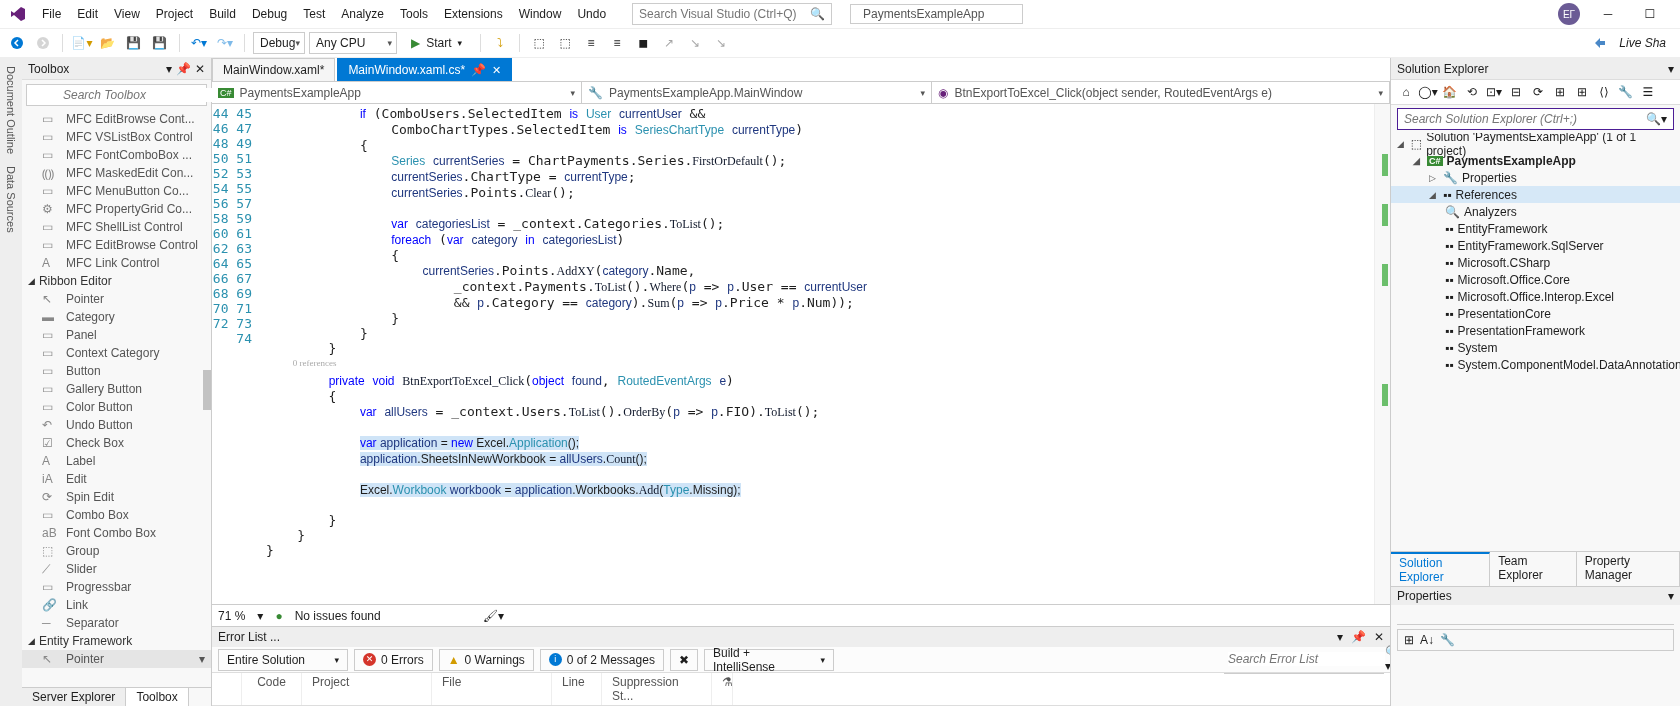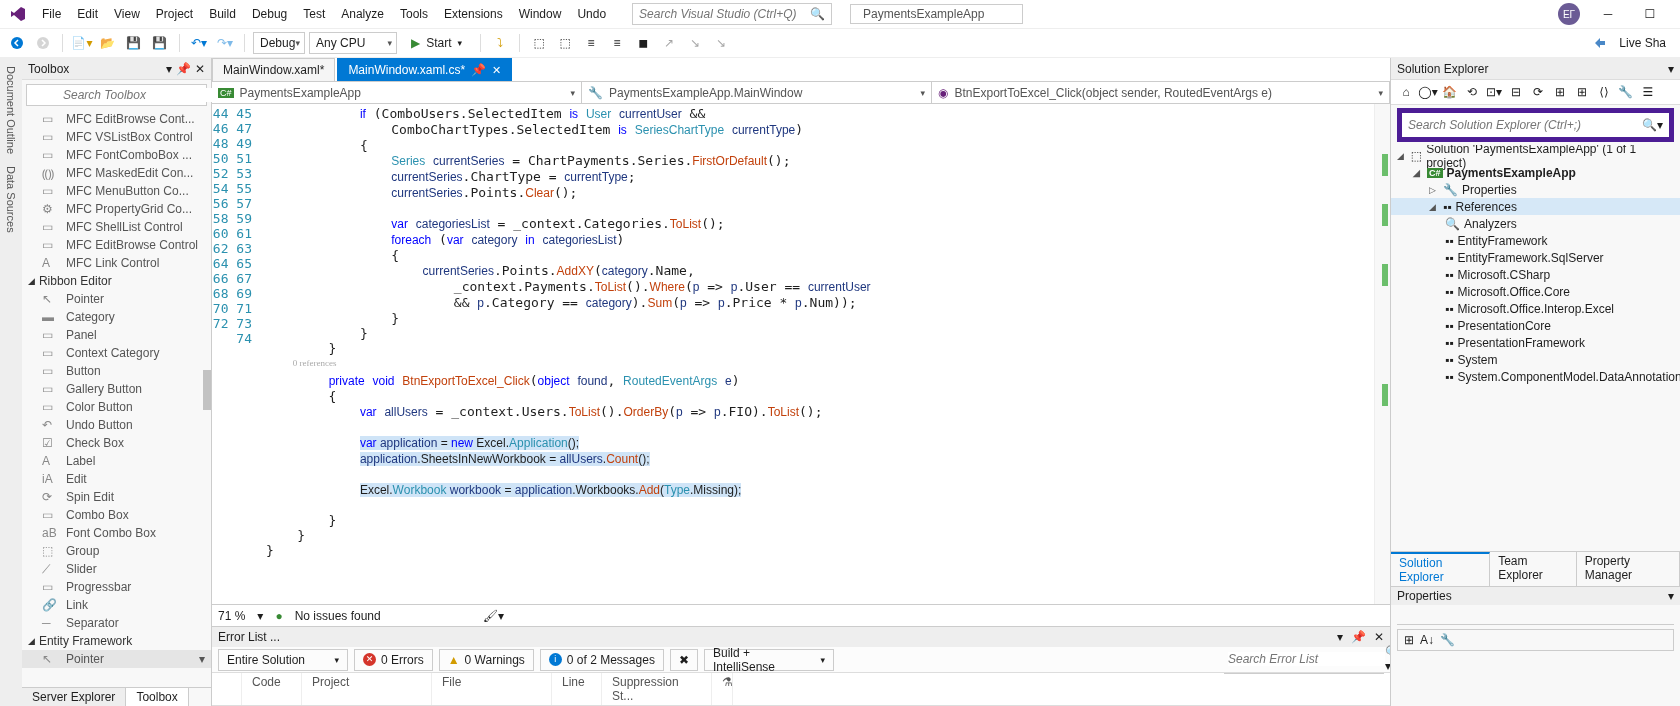--- a/index.html
+++ b/index.html
@@ -1,33 +1,33 @@
 <!DOCTYPE html>
 <html><head>
 <meta charset="utf-8">
 <style>
 * { margin: 0; padding: 0; box-sizing: border-box; font-family: "Segoe UI", Tahoma, sans-serif; font-size: 12px; }
 body { background: #fff; width: 1680px; height: 706px; overflow: hidden; display: flex; flex-direction: column; color: #1e1e1e; }
 .menubar { display: flex; align-items: center; height: 28px; padding: 0 6px; background: #fff; }
 .vs-logo { width: 16px; height: 16px; margin: 0 8px 0 4px; }
 .menu-item { padding: 4px 8px; cursor: pointer; }
 .searchbox { display: flex; align-items: center; border: 1px solid #ccc; height: 22px; width: 200px; margin-left: 18px; padding: 0 6px; position: relative;}
-.searchbox input { border: none; outline: none; width: 100%; font-style: italic; color: #0369a1; background: transparent;}
+.searchbox input { border: none; outline: none; width: 100%; color: #0369a1; background: transparent;}
 .appname { border: 1px solid #ccc; padding: 2px 38px 2px 12px; margin-left: 18px; color: #555; }
 .menubar-right { margin-left: auto; display: flex; align-items: center; gap: 14px; padding-right: 10px;}
 .avatar { width: 22px; height: 22px; border-radius: 50%; background: #6b5b95; color: #fff; display: flex; align-items: center; justify-content: center; font-size: 10px;}
 .winbtn { width: 28px; height: 20px; display: flex; align-items: center; justify-content: center;}
 .toolbar { display: flex; align-items: center; height: 30px; padding: 2px 6px; border-top: 1px solid #eee; border-bottom: 1px solid #eee; gap: 4px;}
 .tb-btn { width: 22px; height: 22px; display: flex; align-items: center; justify-content: center; }
 .tb-sep { width:1px; height:18px; background:#ddd; margin:0 4px;}
 .tb-combo { border:1px solid #ccc; height:22px; padding:0 16px 0 6px; display:flex; align-items:center; position:relative; background:#fff;}
 .tb-combo::after{content:"▾"; position:absolute; right:4px; font-size:9px; color:#555;}
 .start-btn{ display:flex; align-items:center; gap:6px; padding:0 10px; height:22px;}
 .start-btn .tri{ color:#388a34;}
-.live-share{margin-left:auto; display:flex; align-items:flex-start; gap:12px; padding-right:8px;}
+.live-share{margin-left:auto; display:flex; align-items:flex-start; gap:12px; padding-right:8px;font-style:italic;}
 .main { flex:1; display:flex; overflow:hidden;}
 .sidebar-left{ width:22px; background:#eee; display:flex; flex-direction:column; align-items:center; padding-top:8px; gap:12px;}
 .sidebar-left .vlabel{ writing-mode:vertical-lr; color:#555; font-size:11px;}
 .toolbox{ width:190px; border-right:1px solid #ccc; display:flex; flex-direction:column; background:#f8f8f8;}
 .panel-header{ display:flex; align-items:center; height:22px; padding:0 6px; background:#eee; border-bottom:1px solid #ddd;}
 .panel-header .title{ flex:1;}
 .panel-header .icons{ display:flex; gap:4px;}
 .toolbox-search{ display:flex; align-items:center; border:1px solid #ccc; margin:4px; height:22px; padding:0 4px; background:#fff;}
 .toolbox-search input{border:none; outline:none; flex:1; font-style:italic; color:#717171;margin-left:32px;}
 .toolbox-list{ flex:1; overflow:auto; position:relative;}
@@ -45,41 +45,41 @@
 .doc-tab{ padding:3px 10px; border:1px solid #ccc; border-bottom:none; margin-right:2px; display:flex; align-items:center; gap:6px; background:#f5f5f5;}
 .doc-tab.active{ background:#0078d4; color:#fff; border-color:#0078d4;}
 .doc-tab .close{ font-size:11px;}
 .nav-combos{display:flex; height:22px; border-bottom:1px solid #ccc;}
 .nav-combo{ border-right:1px solid #ccc; flex:1; display:flex; align-items:center; padding:0 6px; position:relative; color:#555; background:#fff;}
 .nav-combo::after{content:"▾"; margin-left:auto; font-size:9px;}
 .nav-combo .ico{margin-right:6px;}
 .editor-area{ flex:1; display:flex; overflow:hidden; position:relative;}
 .gutter{ width:50px; background:#fff; text-align:right; padding-right:10px; color:#2b91af; font-family:Consolas,monospace; font-size:13px; line-height:15px; padding-top:2px;}
 .code{ flex:1; font-family:Consolas,monospace; font-size:13px; line-height:15px; padding-top:2px; padding-left:4px; white-space:pre; position:relative;}
-.kw{color:#0000ff;} .typ{color:#2b91af;} .mth{color:#c2410c;} .var{color:#1f377f;}
+.kw{color:#0000ff;} .typ{color:#2b91af;} .mth{color:#0f172a;font-family:Liberation Serif, serif;} .var{color:#1f377f;}
 .sel{background:#cfe4f7;}
 .codelens{font-size:9px; color:#aaa; font-family:"Segoe UI";}
 .right-strip{width:16px; border-left:1px solid #eee; position:relative; background:#f8f8f8;}
 .right-strip .mark{position:absolute; right:2px; width:6px; height:22px; background:#6cbf6c;}
 .editor-footer{ display:flex; align-items:center; height:22px; border-top:1px solid #ccc; padding:0 6px; gap:12px;}
 .green{color:#388a34;}
 .error-list{ border-top:1px solid #ccc; display:flex; flex-direction:column; height:80px;}
 .el-header{ display:flex; align-items:center; height:20px; padding:0 6px; background:#eee;}
 .el-header .spacer{flex:1;}
 .el-toolbar{ display:flex; align-items:center; gap:6px; height:26px; padding:2px 6px; border-bottom:1px solid #ddd; background:#fcfcfc;}
 .el-chip{ border:1px solid #ccc; padding:1px 8px; display:flex; align-items:center; gap:5px; height:22px;}
 .el-chip .circ{width:13px;height:13px;border-radius:50%;}
 .el-search{ margin-left:auto; border-bottom:1px solid #ccc; display:flex; align-items:center; width:160px; padding:0 4px;}
 .el-search input{border:none; outline:none; flex:1; font-style:italic; color:#717171;}
 .el-cols{ display:flex; border-bottom:1px solid #ddd;}
 .el-cols .col{ padding:2px 10px; border-right:1px solid #eee; color:#555;}
 .right{ width:290px; border-left:1px solid #ccc; display:flex; flex-direction:column; background:#f8f8f8;}
 .se-toolbar{ display:flex; gap:4px; padding:3px 6px; background:#fff; border-bottom:1px solid #ddd; flex-wrap:wrap;}
 .se-toolbar .btn{width:18px;height:18px;display:flex;align-items:center;justify-content:center;}
-.se-search{ border:5px solid #4c1d95; margin:3px 6px; height:22px; display:flex; align-items:center; padding:12px 6px; background:#fff;}
+.se-search{ border:1px solid #4c1d95; margin:3px 6px; height:22px; display:flex; align-items:center; padding:0 6px; background:#fff;}
 .se-search input{border:none;outline:none;flex:1;font-style:italic;color:#717171;}
 .tree{ flex:1; overflow:auto; padding:2px 0;}
 .tree-item{display:flex; align-items:center; gap:4px; padding:1px 6px; height:17px;}
 .tree-item.bold{font-weight:bold;}
 .tree-item.sel{background:#d6e8f7;}
 .indent1{padding-left:22px;} .indent2{padding-left:38px;} .indent3{padding-left:54px;}
 .chev-t{ width:10px; font-size:9px; color:#555;}
 .right-tabs{ display:flex; border-top:1px solid #ccc;}
 .right-tabs .tab{padding:2px 8px; border-right:1px solid #ccc;}
 .right-tabs .tab.active{color:#0078d4; border-top:2px solid #0078d4;}
@@ -460,21 +460,21 @@
             <span>Build + IntelliSense</span>
             <span style="margin-left:auto;font-size:9px;">▾</span>
           </div>
         <div class="el-search">
             <input placeholder="Search Error List" style="">
             <span>🔍▾</span>
           </div>
       </div>
       <div class="el-cols">
         <div class="col" style="width:30px;"></div>
-        <div class="col" style="width:60px;">Code</div>
+        <div class="col" style="width:60px;text-align:center;">Code</div>
         <div class="col" style="width:130px;">Project</div>
         <div class="col" style="width:120px;">File</div>
         <div class="col" style="width:50px;">Line</div>
         <div class="col" style="width:110px;">Suppression St...</div>
         <div class="col" style="width:20px;">⚗</div>
       </div>
     </div>
   </div>
 
   <div class="right">

